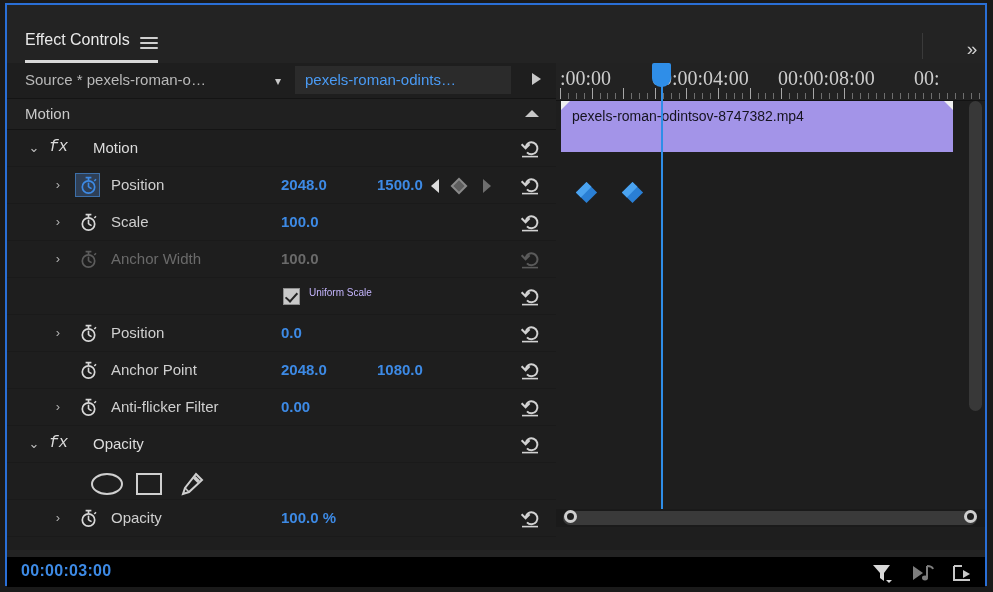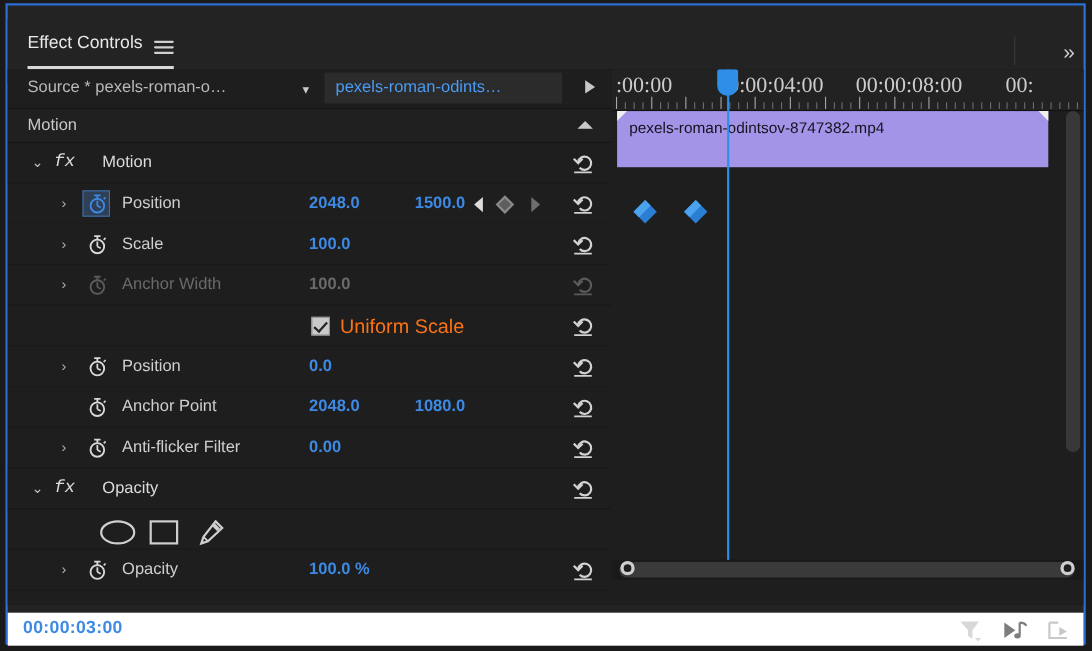--- a/index.html
+++ b/index.html
@@ -154,21 +154,21 @@
   
   .chk{
     position:absolute;left:276px;top:10px;width:17px;height:17px;
     background:#c9c9c9;border:1px solid #8f8f8f;box-sizing:border-box;
   }
   .chk:after{
     content:"";position:absolute;left:4px;top:1px;width:5px;height:10px;
     border:solid #242424;border-width:0 2px 2px 0;transform:rotate(42deg);
   }
   .chk-label{
-    position:absolute;left:302px;top:9px;font-size:18px;color:#f97316;
+    position:absolute;left:302px;top:9px;font-size:10px;color:#c4b5fd;
   }
 
   
   .masktools{position:absolute;left:84px;top:6px;width:140px;height:28px;}
   .mt-ellipse{
     position:absolute;left:0;top:4px;width:32px;height:22px;
     border:2px solid #cfcfcf;border-radius:50%;box-sizing:border-box;
   }
   .mt-rect{
     position:absolute;left:45px;top:4px;width:26px;height:22px;
@@ -245,21 +245,21 @@
     position:absolute;right:3px;top:38px;width:13px;height:400px;
   }
   .vscroll-thumb{
     position:absolute;left:0;top:0;width:13px;height:310px;
     background:#383838;border-radius:7px;
   }
 
   
   .statusbar{
     position:absolute;left:7px;bottom:5px;width:978px;height:30px;
-    background:#ffffff;
+    background:#000000;
   }
   .timecode{
     position:absolute;left:14px;top:5px;font-size:16px;color:#3d8ae5;
     font-weight:bold;letter-spacing:.3px;
   }
   .sb-icons{position:absolute;right:14px;top:3px;width:170px;height:24px;}
   .ic-filter{position:absolute;left:70px;top:2px;width:22px;height:22px;}
   .ic-audio{position:absolute;left:110px;top:3px;width:26px;height:20px;}
   .ic-export{position:absolute;left:150px;top:2px;width:22px;height:22px;}
 </style>

